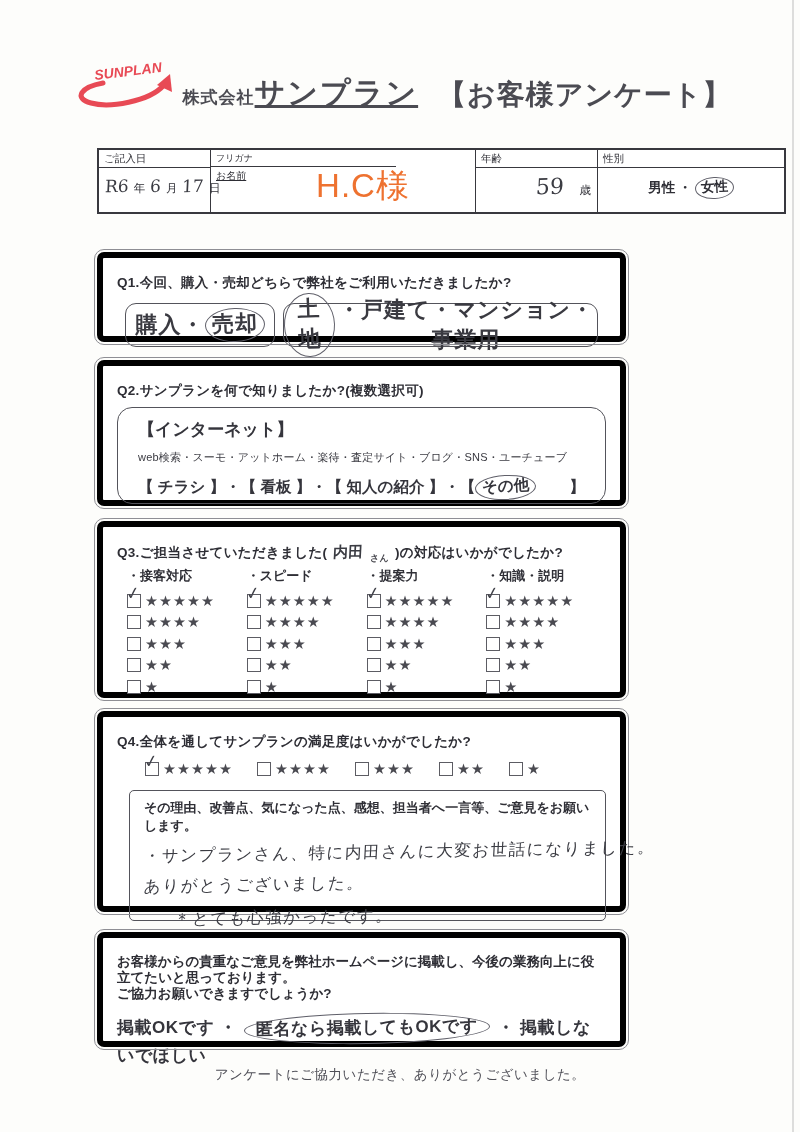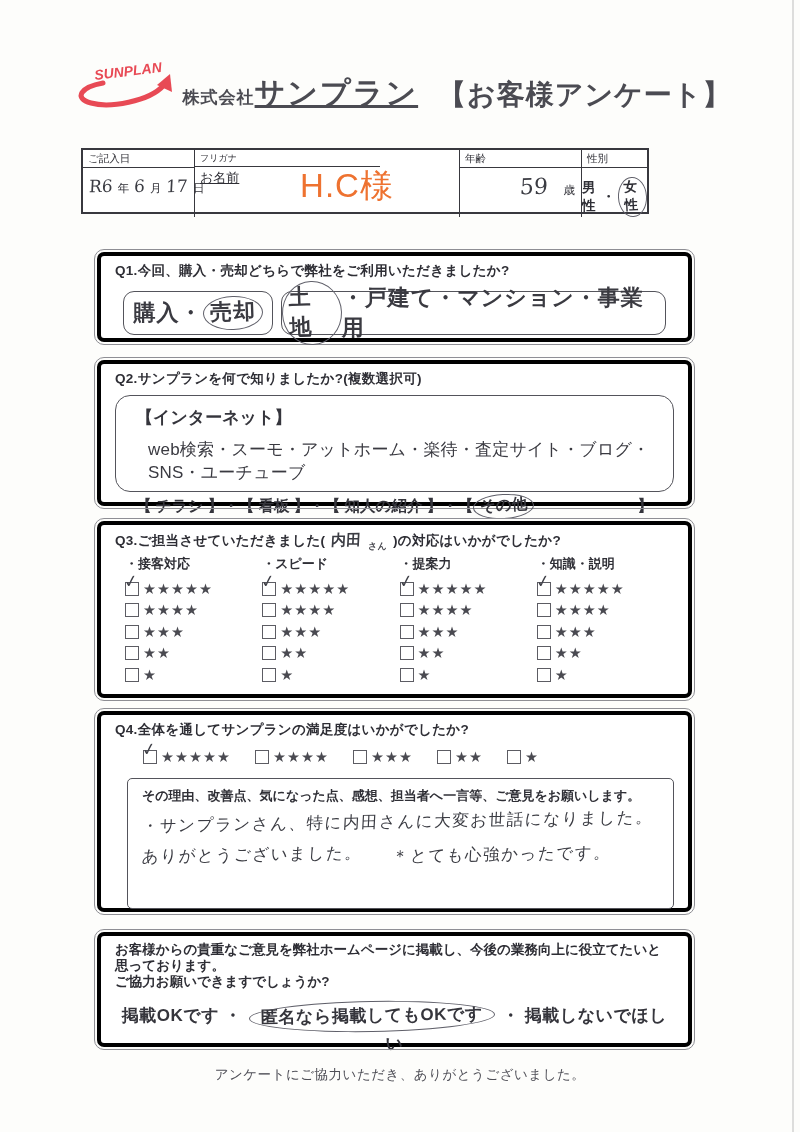--- a/index.html
+++ b/index.html
@@ -11,64 +11,64 @@
 
   
   .header{position:absolute;top:62px;left:0;width:100%;display:flex;justify-content:center;align-items:flex-end;}
   .logo{flex:none;margin-right:2px;}
   .co-prefix{font-size:17px;font-weight:700;color:#4b4b52;padding-bottom:5px;letter-spacing:1px;}
   .co-name{font-size:30px;font-weight:700;color:#4b4b52;letter-spacing:2px;padding-bottom:0;text-decoration:underline;}
   .form-title{font-size:28px;font-weight:700;color:#4b4b52;margin-left:20px;letter-spacing:1px;text-align:right;}
 
   
   .info-table{
-    position:absolute;left:81px;top:148px;width:568px;height:66px;
+    position:absolute;left:97px;top:148px;width:689px;height:66px;
     display:grid;grid-template-columns:111px 265px 122px 1fr;
     border:2px solid #38383e;background:#fff;box-sizing:border-box;
   }
   .cell{position:relative;display:flex;flex-direction:column;border-left:1.5px solid #38383e;min-width:0;}
   .cell.c1{border-left:none;}
   .cell-label{font-size:10.5px;font-weight:500;color:#2e2e35;padding:2px 5px 1px;border-bottom:1.4px solid #38383e;}
   .cell-label.furi{font-size:9px;border-bottom:1.4px solid #38383e;width:70%;box-sizing:border-box;}
-  .cell-label.name-lb{border-bottom:none;font-size:13px;padding-top:2px;text-decoration:underline;}
+  .cell-label.name-lb{border-bottom:none;font-size:10px;padding-top:2px;text-decoration:underline;}
   .hand{font-family:"DejaVu Serif",serif;color:#3b3c43;display:inline-block;transform:skewX(-4deg) rotate(-1deg);}
   .date-content{display:flex;align-items:baseline;gap:5px;padding:8px 2px 0 6px;}
   .hw-date{font-size:17px;}
   .unit{font-size:11.5px;color:#2f2f36;}
   .name-value{position:absolute;left:50px;right:10px;top:14px;text-align:center;font-size:33px;color:#ee7230;letter-spacing:1px;}
   .age-content{display:flex;justify-content:flex-end;align-items:baseline;gap:16px;padding:6px 6px 0 0;}
   .hw-age{font-size:22px;}
   .gender-content{display:flex;align-items:center;justify-content:center;gap:3px;font-size:13.5px;font-weight:600;color:#2f2f36;padding-top:9px;}
 
   
   .circ{display:inline-block;border:1.6px solid #60606a;border-radius:50%;padding:1px 8px 2px;transform:rotate(-3deg);}
   .gender-content .circ{padding:0 5px 2px;}
 
   
   .qbox{
-    position:absolute;left:97px;width:595px;background:#fff;box-sizing:border-box;
-    border:4px solid #000000;border-radius:7px;outline:1px solid #8e8e94;outline-offset:2px;
-    padding:6px 14px;
+    position:absolute;left:97px;width:529px;background:#fff;box-sizing:border-box;
+    border:6px solid #000000;border-radius:7px;outline:1px solid #8e8e94;outline-offset:2px;
+    padding:16px 14px;
   }
   .q-title{font-size:13.5px;font-weight:600;color:#2e2e35;letter-spacing:.3px;}
 
   
   .q1{top:252px;height:90px;}
-  .q1-opts{display:flex;gap:8px;margin-top:11px;padding:0 8px;}
+  .q1-opts{display:flex;gap:8px;margin-top:11px;padding:0 8px;text-align:center;}
   .opt-box{border:1.8px solid #54545b;border-radius:11px;height:44px;display:flex;align-items:center;justify-content:center;
     font-size:22px;font-weight:700;color:#3a3a41;box-sizing:border-box;letter-spacing:1px;}
   .opt-deal{width:150px;flex:none;}
   .opt-prop{flex:1;}
   .opt-box .circ{padding:0 6px 2px;transform:rotate(-2deg);}
 
   
   .q2{top:360px;height:146px;}
   .q2-inner{margin-top:7px;border:1.6px solid #54545b;border-radius:15px;height:97px;box-sizing:border-box;padding:10px 20px;}
   .q2-head{font-size:17px;font-weight:700;color:#35353c;}
-  .q2-webopts{font-size:17px;font-weight:500;color:#3a3a41;margin-top:9px;letter-spacing:.2px;margin-left:12px;}
+  .q2-webopts{font-size:11px;font-weight:500;color:#3a3a41;margin-top:9px;letter-spacing:.2px;}
   .q2-offline{display:flex;align-items:center;font-size:15.5px;font-weight:600;color:#35353c;margin-top:10px;}
   .q2-offline .circ{padding:0 6px 2px;}
   .q2-spacer{flex:1;}
 
   
   .q3{top:521px;height:177px;}
   .agent{font-size:15px;margin:0 6px;}
   .agent-suffix{font-size:9px;position:relative;top:4px;margin-right:6px;color:#4a4a51;}
   .q3-grid{display:grid;grid-template-columns:repeat(4,1fr);margin-top:5px;padding-left:10px;}
   .q3-cat{font-size:13px;font-weight:600;color:#2f2f36;margin-bottom:5px;}
@@ -82,21 +82,21 @@
   .q4-ratings{display:flex;align-items:center;gap:24px;margin-top:8px;padding-left:28px;}
   .q4-ratings .rate-row{height:20px;}
   .q4-comment{margin-top:11px;border:1.6px solid #54545b;border-radius:5px;height:131px;box-sizing:border-box;padding:8px 14px;margin-left:12px;}
   .q4-comment-head{font-size:13px;font-weight:600;color:#2f2f36;}
   .comment-line{font-size:16.5px;letter-spacing:1.5px;line-height:33px;white-space:nowrap;}
   .comment-line.indent{padding-left:30px;}
 
   
   .pub{top:932px;height:115px;}
   .pub-line{font-size:13.5px;font-weight:600;color:#2e2e35;line-height:16px;}
-  .pub-opts{margin-top:11px;text-align:center;font-size:17px;font-weight:700;color:#35353c;letter-spacing:.5px;}
+  .pub-opts{margin-top:11px;font-size:17px;font-weight:700;color:#35353c;letter-spacing:.5px;}
   .pub-opts .circ{padding:2px 11px 4px;transform:rotate(-1deg);margin:0 2px;}
 
   .footer{position:absolute;top:1066px;left:0;width:100%;text-align:center;font-size:13.5px;font-weight:500;color:#4f4f57;letter-spacing:.5px;}
 </style>
 </head>
 <body>
 
 <div class="page">
   <div class="scan-edge"></div>
 

